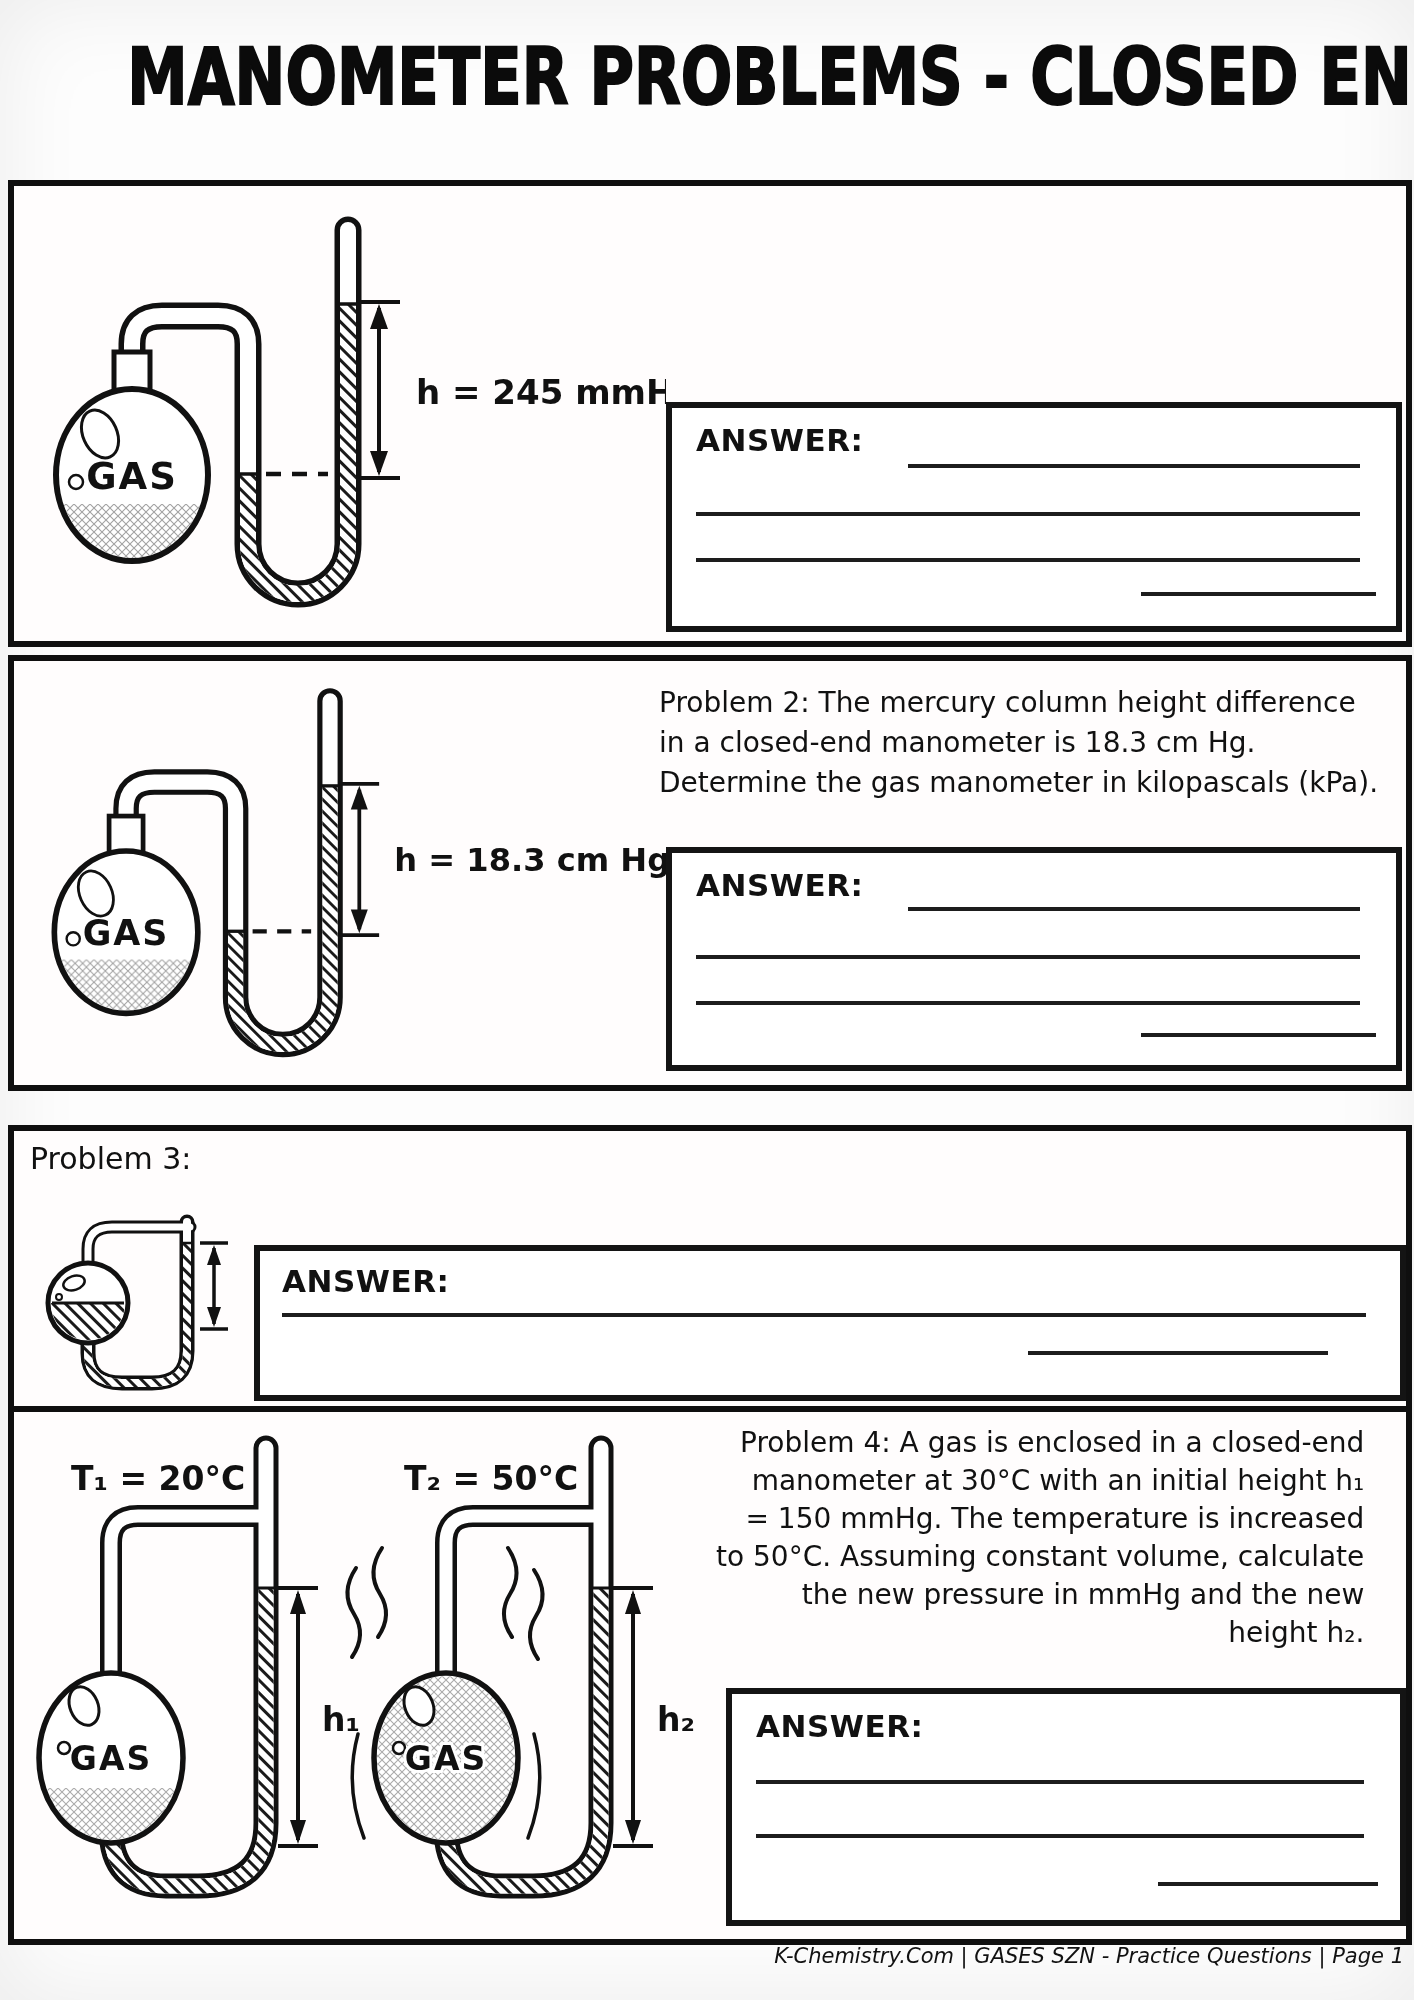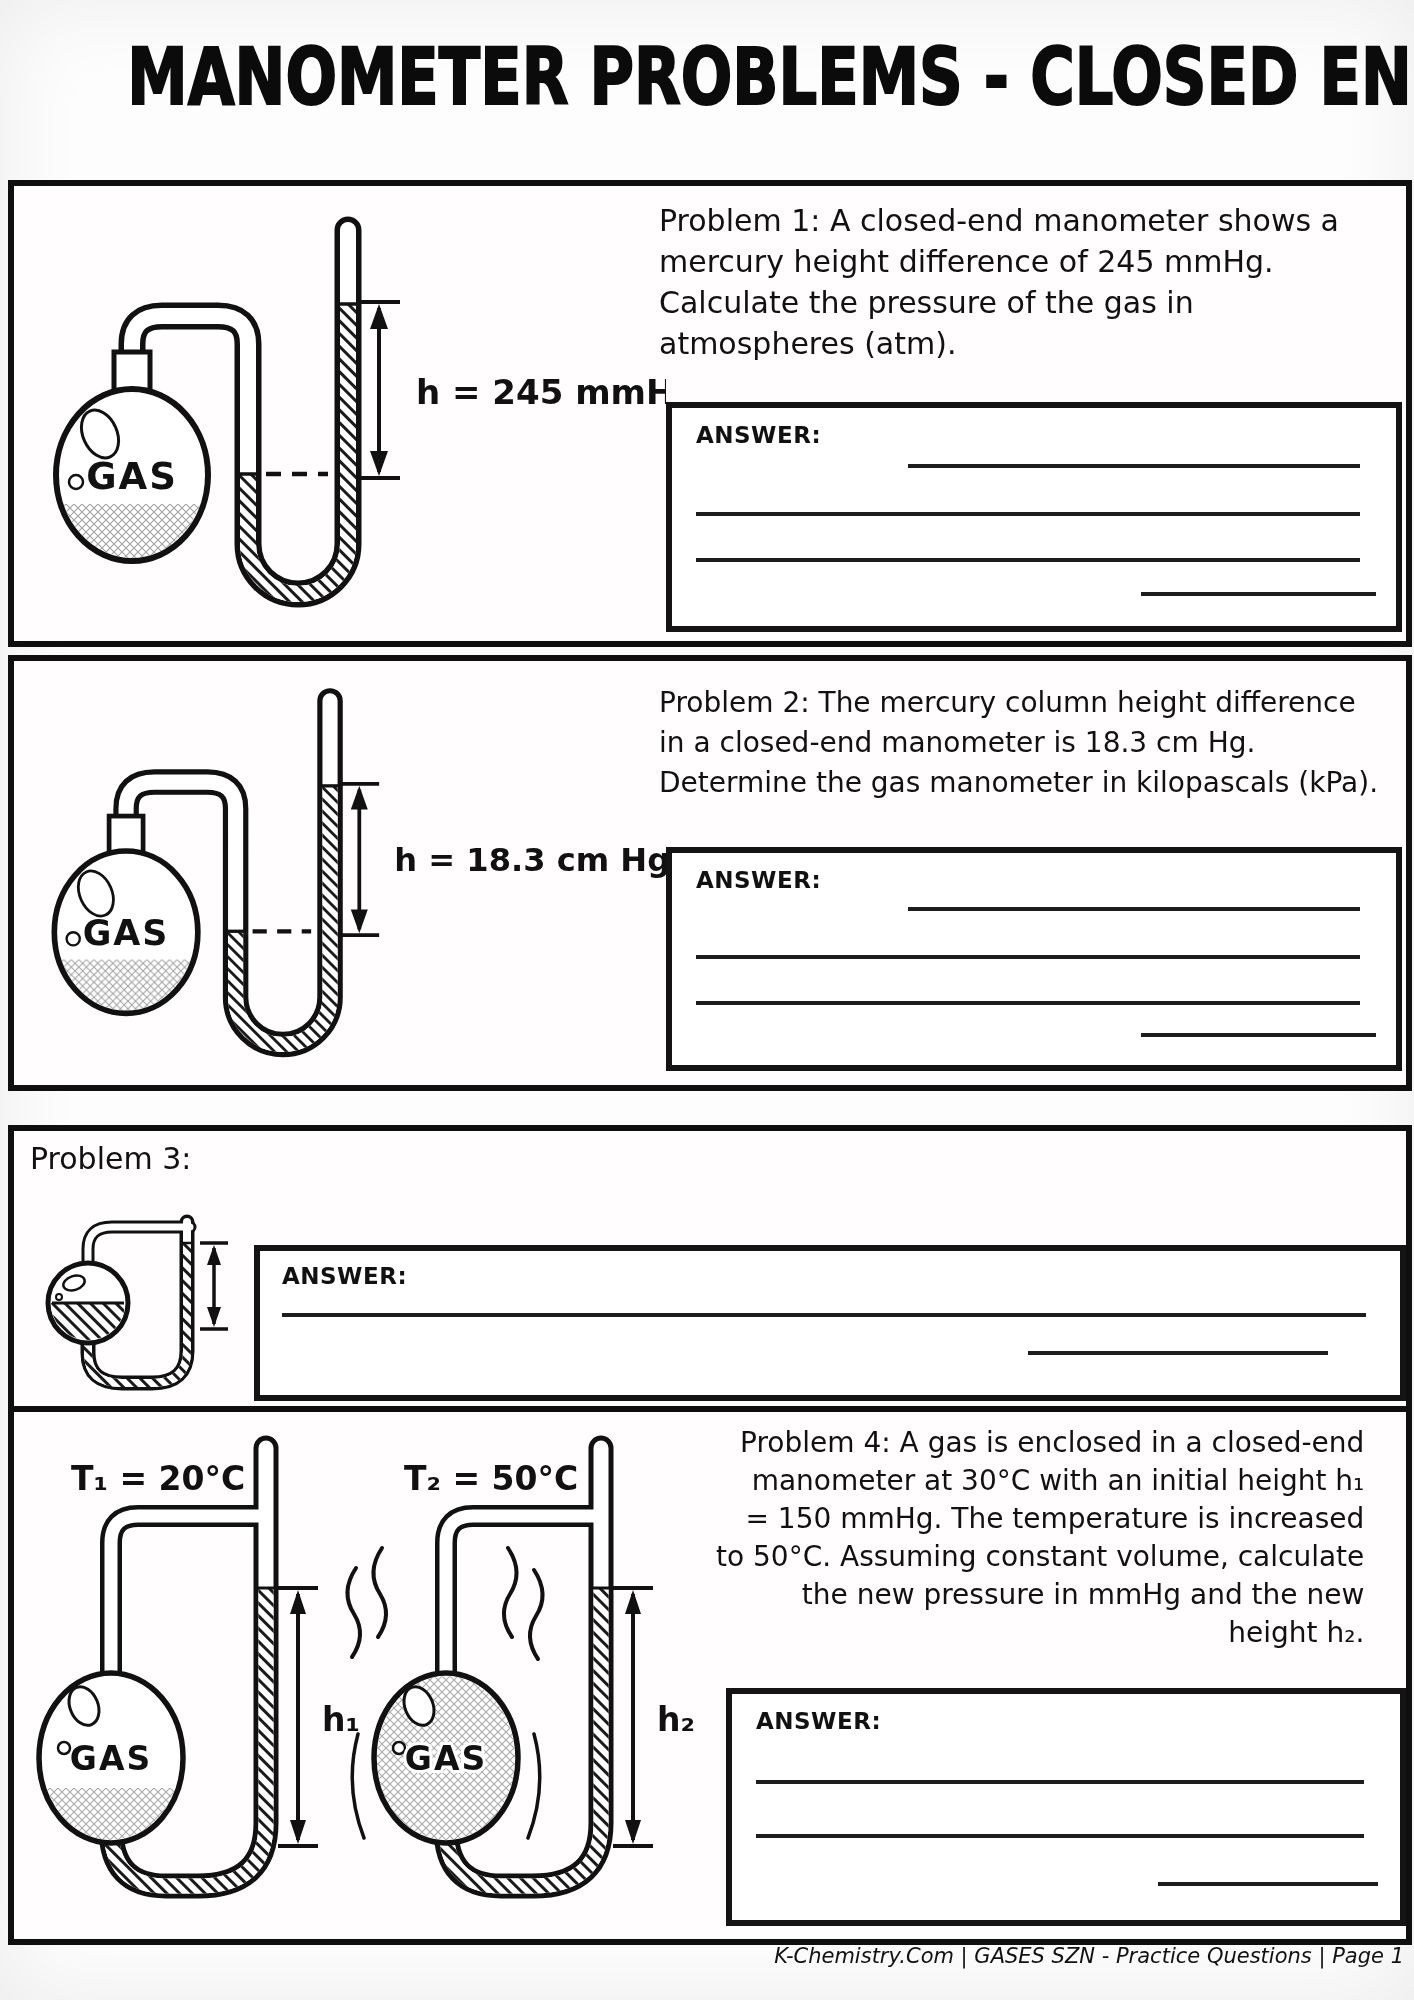--- a/index.html
+++ b/index.html
@@ -8,21 +8,21 @@
         box-shadow:inset 0 0 90px rgba(0,0,0,0.07);}
   .title{position:absolute;left:0;top:36px;width:1414px;margin:0;text-align:center;
          font-size:74px;font-weight:bold;line-height:1.05;color:#0b0b0b;
          -webkit-text-stroke:2px #0b0b0b;letter-spacing:0px;
          transform:scale(0.82,1.06);transform-origin:50% 0%;white-space:nowrap;}
   .box{position:absolute;background:#fffdfd;border:6px solid #0f0f0f;}
   .diagram{position:absolute;}
   .stmt{position:absolute;}
   .stmt div{white-space:nowrap;}
   .ansbox{position:absolute;background:#fff;border:6px solid #141414;}
-  .anslabel{position:absolute;font-weight:bold;font-size:23px;letter-spacing:0.5px;text-align:right;}
+  .anslabel{position:absolute;font-weight:bold;font-size:31px;letter-spacing:0.5px;text-align:right;}
   .hline{position:absolute;height:0;border-bottom:4px solid #1d1d1d;}
   .plabel{position:absolute;font-size:30px;}
   .footer{position:absolute;top:1944px;right:10px;font-size:21px;white-space:nowrap;font-style:italic;}
   svg text{font-family:"DejaVu Sans",sans-serif;}
 </style>
 </head>
 <body>
 
 <div class="page">
 
@@ -66,26 +66,20 @@
       <g stroke="#111" fill="#111">
         <line x1="332" y1="110" x2="374" y2="110" stroke-width="4"></line>
         <line x1="332" y1="286" x2="374" y2="286" stroke-width="4"></line>
         <line x1="353" y1="116" x2="353" y2="280" stroke-width="4"></line>
         <polygon points="353,112 344,137 362,137" stroke="none"></polygon>
         <polygon points="353,284 344,259 362,259" stroke="none"></polygon>
       </g>
       <text x="390" y="212" font-size="34" font-weight="bold" fill="#111">h = 245 mmHg</text>
     </svg>
 
-    <div class="stmt" style="left:645px;top:14px;font-size:30px;line-height:41px;">
-      <div>Problem 1: A closed-end manometer shows a</div>
-      <div>mercury height difference of 245 mmHg.</div>
-      <div>Calculate the pressure of the gas in</div>
-      <div>atmospheres (atm).</div>
-    </div>
 
     <div class="ansbox" style="left:652px;top:216px;width:724px;height:218px;">
       <span class="anslabel" style="left:24px;top:14px;">ANSWER:</span>
       <div class="hline" style="left:236px;top:56px;width:452px;"></div>
       <div class="hline" style="left:24px;top:104px;width:664px;"></div>
       <div class="hline" style="left:24px;top:150px;width:664px;"></div>
       <div class="hline" style="right:20px;top:184px;width:235px;"></div>
     </div>
   </div>
 

